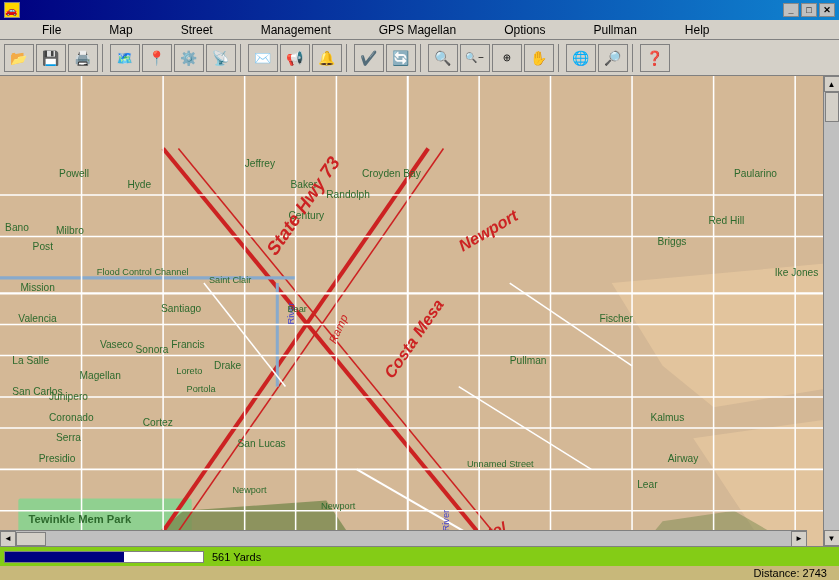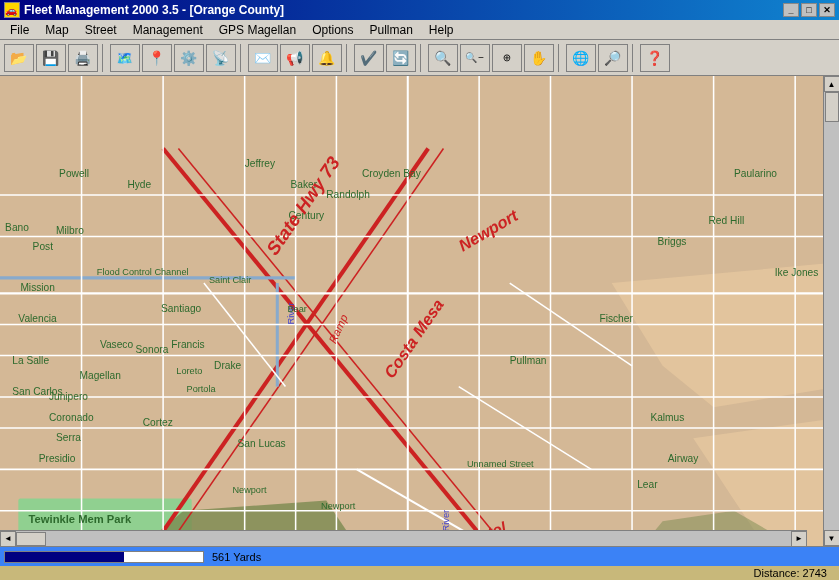--- a/index.html
+++ b/index.html
@@ -36,20 +36,21 @@
       border-bottom: 1px solid #808080;
       font-size: 12px;
       padding: 0 2px;
     }
     .menu-item {
       padding: 10px 8px;
       cursor: pointer;
       height: 100%;
       display: flex;
       align-items: center;
+      margin-left: 32px;
     }
 
     
     .toolbar {
       background: #d4d0c8;
       height: 36px;
       display: flex;
       align-items: center;
       gap: 2px;
       padding: 2px 4px;
@@ -104,21 +105,21 @@
       display: flex; align-items: center; justify-content: center;
       font-size: 8px; cursor: pointer; flex-shrink: 0;
     }
     .scroll-track-v { flex: 1; width: 16px; background: #c0c0c0; }
     .scroll-track-h { flex: 1; height: 16px; background: #c0c0c0; }
     .scroll-thumb-v { width: 14px; height: 30px; background: #d4d0c8; border: 1px solid #808080; margin: 0 1px; }
     .scroll-thumb-h { width: 30px; height: 14px; background: #d4d0c8; border: 1px solid #808080; margin: 1px 0; }
 
     
     .status-bar {
-      background: #3b82f6;
+      background: #84cc16;
       height: 20px;
       display: flex;
       align-items: center;
       border-top: 1px solid #808080;
       font-size: 11px;
       padding: 0 4px;
       justify-content: space-between;
     }
     .status-progress {
       width: 200px;
@@ -133,21 +134,20 @@
       background: #000080;
     }
     .status-distance { margin-left: auto; padding-right: 8px; margin-top: 32px; }
   </style>
 </head>
 <body>
 
 <div class="title-bar">
   <div class="title-bar-left">
     <div class="title-bar-icon">🚗</div>
-    <span>Fleet Management 2000 3.5 - [Orange County]</span>
   </div>
   <div class="title-bar-buttons">
     <div class="title-btn">_</div>
     <div class="title-btn">□</div>
     <div class="title-btn">✕</div>
   </div>
 </div>
 
 <div class="menu-bar">
   <div class="menu-item">File</div>

